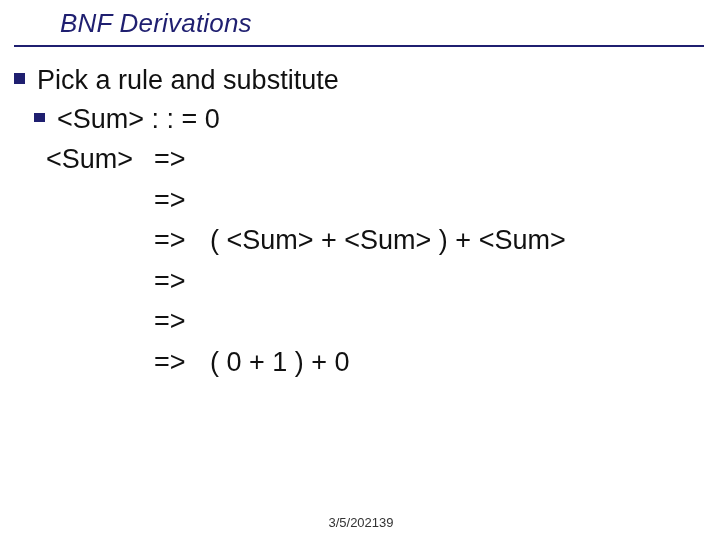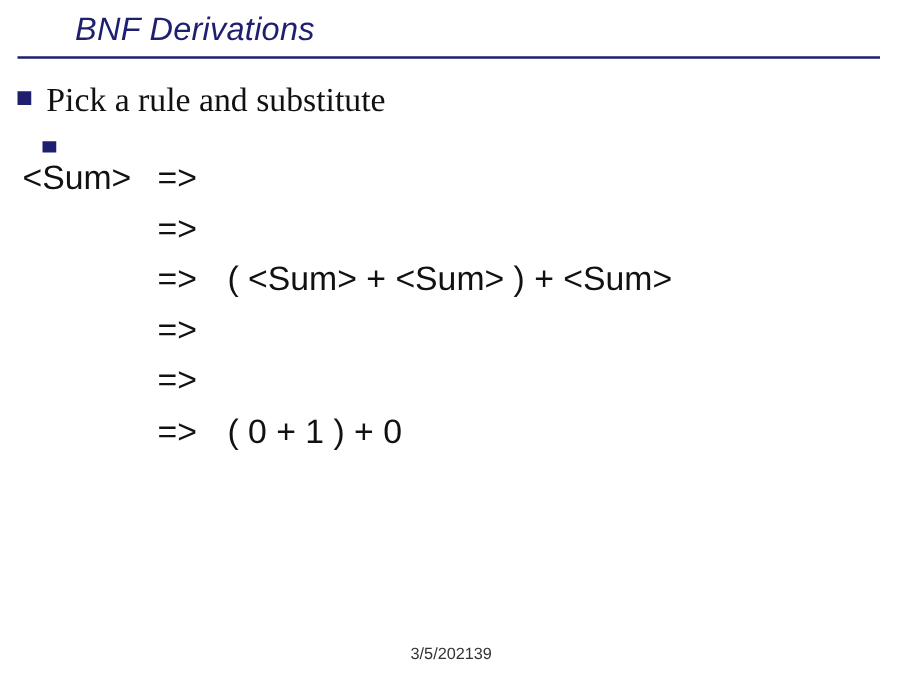--- a/index.html
+++ b/index.html
@@ -30,21 +30,21 @@
   }
   .body {
     padding: 14px 0 0 14px;
   }
   .row {
     display: flex;
     align-items: baseline;
     font-size: 27px;
     color: #111;
     line-height: 1.45;
-    font-family: Liberation Serif, serif;
+    font-family: Liberation Sans, sans-serif;
   }
   .bullet {
     width: 11px;
     height: 11px;
     background: #1f1f70;
     flex: 0 0 11px;
     margin-right: 12px;
     margin-top: 12px;
     align-self: flex-start;
   }
@@ -55,20 +55,21 @@
   }
   .ind1 {
     margin-left: 20px;
   }
   .deriv {
     padding-left: 4px;
     font-size: 27px;
     line-height: 1.50;
     font-family: Verdana, Geneva, sans-serif;
     color: #111;
+    margin-left: 28px;
   }
   .deriv .line { display: flex; }
   .lhs { width: 108px; display: inline-block; text-align: left; }
   .arrow { width: 56px; display: inline-block; }
   .footer {
     position: absolute;
     bottom: 10px;
     left: 24px;
     right: 22px;
     display: flex;
@@ -97,20 +98,21 @@
   <div class="hl" id="hl0" style="left: 213px; top: 378px; width: 112px; height: 20px;"></div>
   <div class="hl" id="hl1" style="left: 212px; top: 418px; width: 30px; height: 20px;"></div>
 
   <div class="row">
     <span class="bullet"></span>
     <span>Pick a rule and substitute</span>
   </div>
 
   <div class="row ind1">
     <span class="bullet small"></span>
+    <span>&lt;Sum&gt; : : = 0</span>
   </div>
 
   <div class="deriv">
     <div class="line">
       <span class="lhs">&lt;Sum&gt;</span>
       <span class="arrow">=&gt;</span>
     </div>
     <div class="line">
       <span class="lhs"></span>
       <span class="arrow">=&gt;</span>

